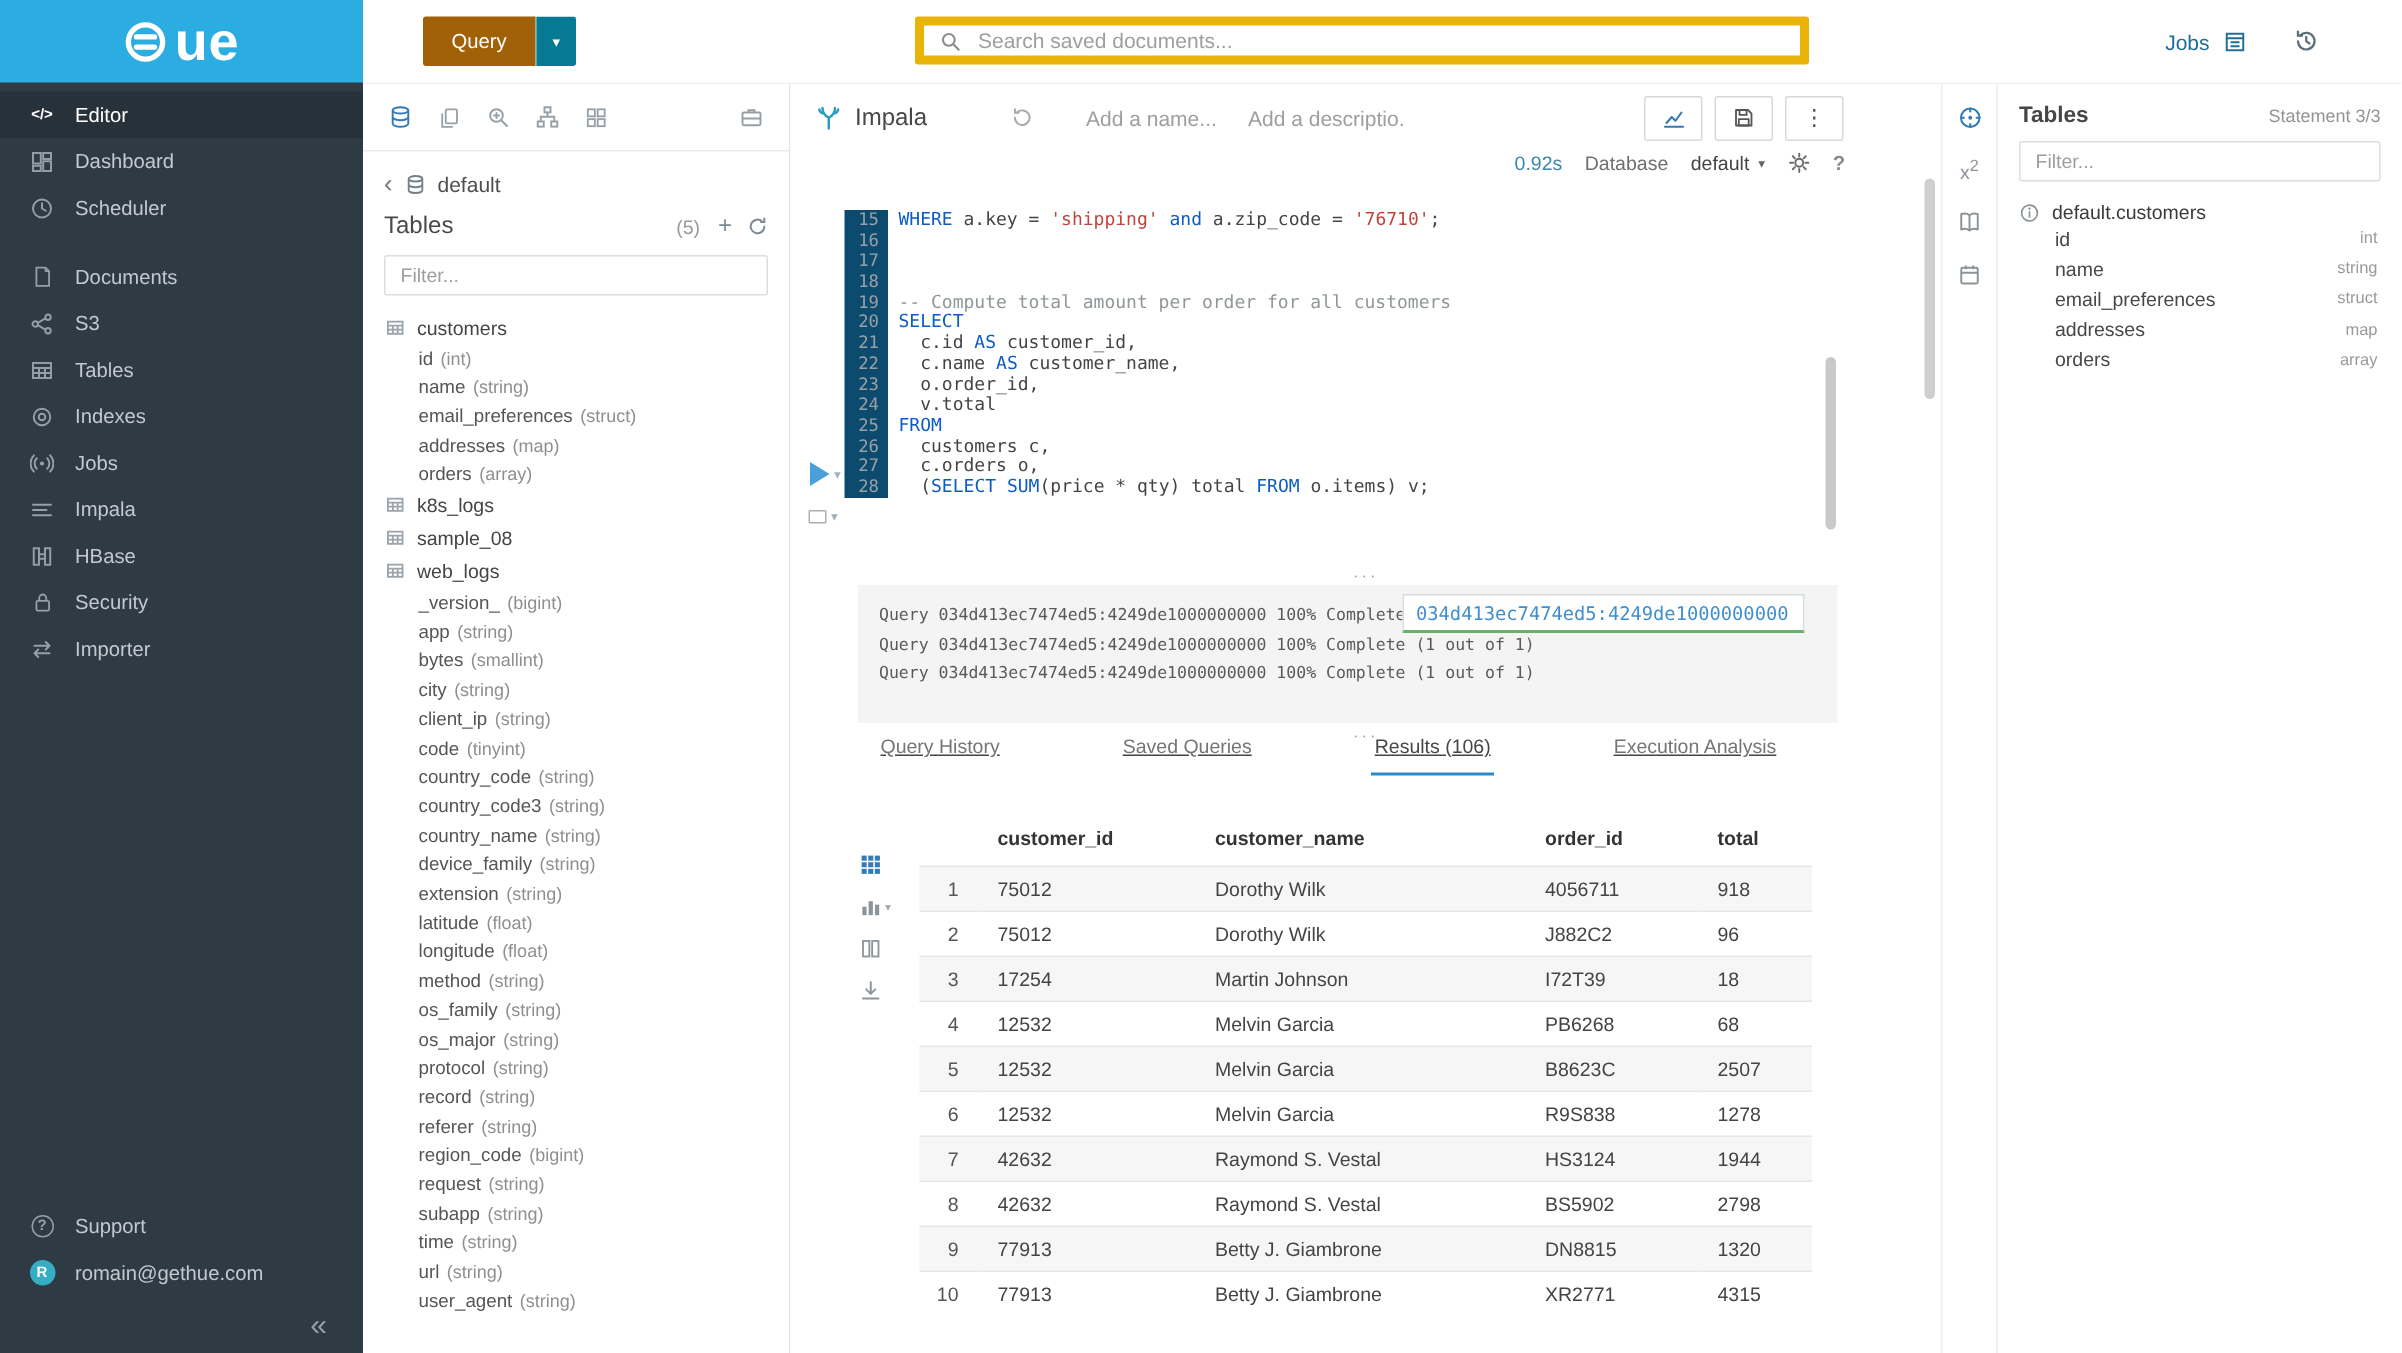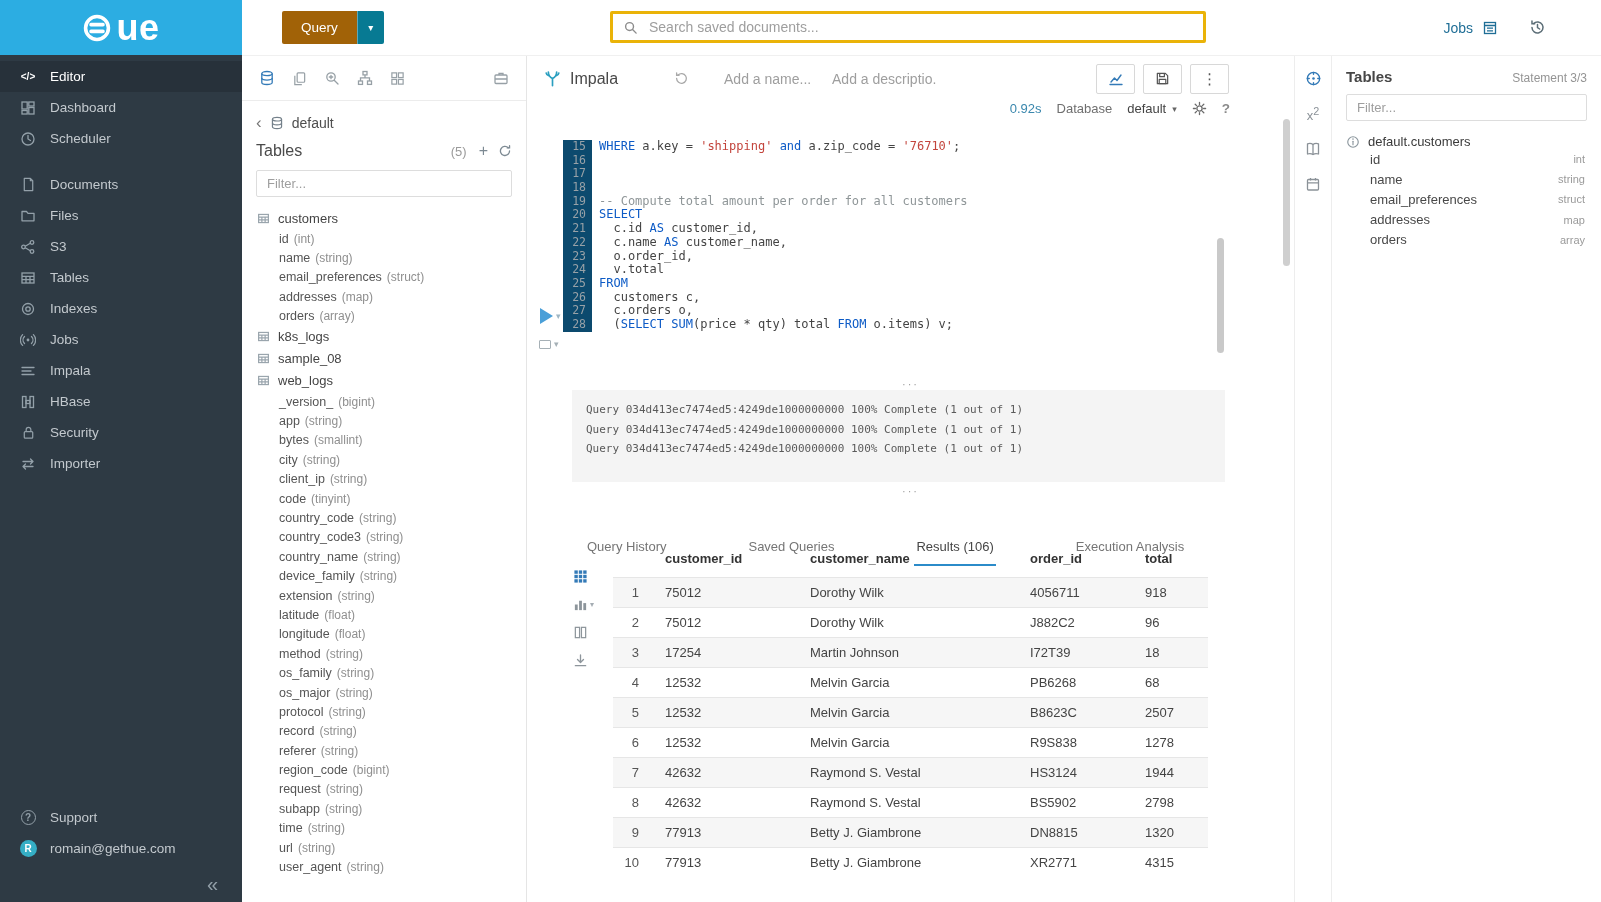--- a/index.html
+++ b/index.html
@@ -34,21 +34,21 @@
 
   
   .main-col { flex:1; display:flex; flex-direction:column; min-width:0; }
   .topbar { height:55px; min-height:55px; display:flex; align-items:center; position:relative; background:#fff; }
   .query-group { margin-left:40px; display:flex; height:33px; cursor:pointer; }
   .query-main { background:#a16207; color:#fff; font-size:13.5px; padding:0 19px; display:flex;
     align-items:center; border:none; border-radius:2px 0 0 2px; cursor:pointer; }
   .query-caret { background:#077a93; width:27px; border:none; border-left:1px solid rgba(255,255,255,.35);
     color:#fff; display:flex; align-items:center; justify-content:center; border-radius:0 2px 2px 0;
     font-size:10px; cursor:pointer; }
-  .searchbox { position:absolute; left:368px; top:11px; width:596px; height:32px; border:3px solid #eab308;
+  .searchbox { position:absolute; left:368px; top:11px; width:596px; height:32px; border:6px solid #eab308;
     border-radius:2px; display:flex; align-items:center; padding:0 10px; gap:9px; color:#8c8c8c; background:#fff; }
   .searchbox input { border:none; outline:none; flex:1; font-size:14px; color:#555; background:transparent; }
   .topbar-right { margin-left:auto; display:flex; align-items:center; gap:9px; padding-right:55px; }
   .jobs-link { color:#1f6e96; font-size:14px; cursor:pointer; }
   .jobs-icn { color:#1f6e96; cursor:pointer; }
   .tb-history { color:#5c6e77; margin-left:22px; cursor:pointer; }
 
   .content-row { flex:1; display:flex; border-top:1px solid #f0f0f0; overflow:hidden; min-height:0; }
 
   
@@ -126,21 +126,21 @@
   .resize-dots { position:absolute; left:0; right:0; text-align:center; color:#9e9e9e; font-size:11px;
     letter-spacing:2px; height:10px; line-height:8px; cursor:row-resize; }
 
   .log-box { position:absolute; left:45px; top:334px; width:653px; height:92px; background:#f4f4f4;
     padding:10px 14px; font-family:"DejaVu Sans Mono", monospace; font-size:11px; color:#5a5a5a;
     line-height:19.5px; overflow:hidden; }
   .log-overlay { position:absolute; left:408px; top:340px; width:268px; height:26px; background:#fff;
     border:1px solid #d5dde2; border-bottom:2px solid #67b26b; display:flex; align-items:center;
     padding:0 8px; font-family:"DejaVu Sans Mono", monospace; font-size:12.5px; color:#3e8ed0; }
 
-  .tabs { position:absolute; left:58px; top:474px; display:flex; }
+  .tabs { position:absolute; left:58px; top:425px; display:flex;text-decoration:underline; }
   .tab { font-size:13px; color:#757575; padding:9px 2px 10px; margin-right:78px; cursor:pointer; white-space:nowrap; }
   .tab.active { color:#464646; border-bottom:2px solid #2b8bc9; }
 
   .results-rail { position:absolute; left:46px; top:513px; display:flex; flex-direction:column; gap:13px;
     align-items:flex-start; color:#8d959b; }
   .rail-item { display:flex; align-items:center; gap:2px; cursor:pointer; }
   .rail-item.blue { color:#337ab7; }
   .rail-caret { font-size:8px; color:#a5adb3; }
 
   .results-table { position:absolute; left:86px; top:486px; right:86px; }
@@ -213,28 +213,20 @@
       </div>
       <div class="nav-gap"></div>
       <div class="nav-item">
         <span class="icn">
           <svg width="15" height="15" viewBox="0 0 16 16" fill="none" stroke="currentColor" stroke-width="1.3" stroke-linejoin="round">
             <path d="M3.5 1.5 H10 L12.5 4 V14.5 H3.5 Z"></path>
               <path d="M10 1.5 V4 H12.5"></path>
           </svg>
         </span>
         <span>Documents</span>
-      </div>
-      <div class="nav-item">
-        <span class="icn">
-          <svg width="16" height="16" viewBox="0 0 16 16" fill="none" stroke="currentColor" stroke-width="1.3" stroke-linejoin="round">
-            <path d="M2 3.5 H6.5 L8 5.3 H14 V12.8 H2 Z"></path>
-          </svg>
-        </span>
-        <span>Files</span>
       </div>
       <div class="nav-item">
         <span class="icn">
           <svg width="16" height="16" viewBox="0 0 16 16" fill="none" stroke="currentColor" stroke-width="1.3">
             <circle cx="3.5" cy="8" r="1.8"></circle>
               <circle cx="12" cy="3.5" r="1.8"></circle>
               <circle cx="12" cy="12.5" r="1.8"></circle>
             <path d="M5.2 7.2 L10.3 4.3 M5.2 8.8 L10.3 11.7"></path>
           </svg>
         </span>
@@ -686,20 +678,21 @@
         <div class="ed-scrollthumb"></div>
         <div class="main-scrollthumb"></div>
 
         <div class="resize-dots" style="top:324px;">···</div>
 
         <div class="log-box">
           <div>Query 034d413ec7474ed5:4249de1000000000 100% Complete (1 out of 1)</div>
           <div>Query 034d413ec7474ed5:4249de1000000000 100% Complete (1 out of 1)</div>
           <div>Query 034d413ec7474ed5:4249de1000000000 100% Complete (1 out of 1)</div>
         </div>
+        <div class="log-overlay">034d413ec7474ed5:4249de1000000000</div>
 
         <div class="resize-dots" style="top:431px;">···</div>
 
         <div class="tabs">
           <div class="tab">Query History</div>
           <div class="tab">Saved Queries</div>
           <div class="tab active">Results (106)</div>
           <div class="tab">Execution Analysis</div>
         </div>
 

